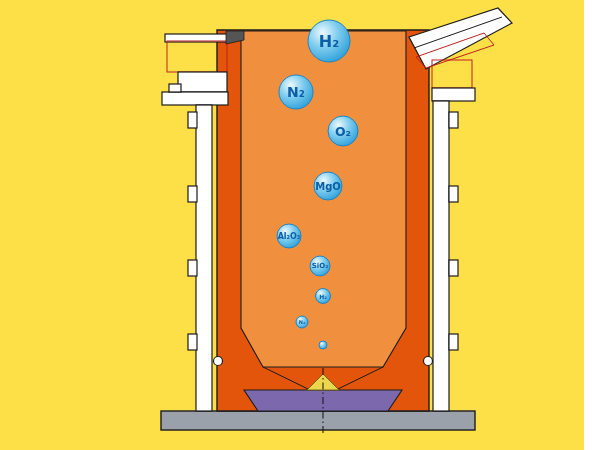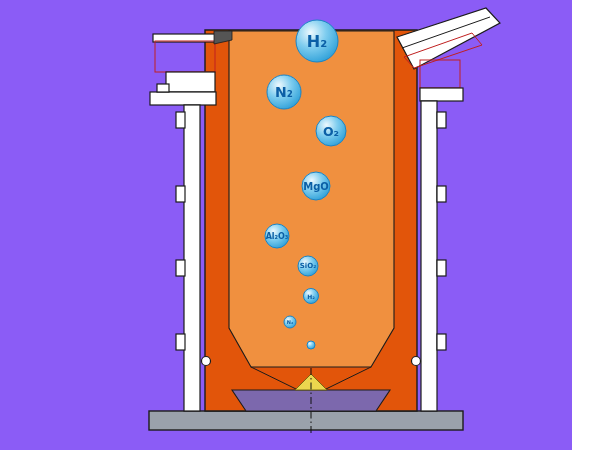--- a/index.html
+++ b/index.html
@@ -1,17 +1,17 @@
 <!DOCTYPE html>
 <html style="--vessel-outer: #e2550a; --vessel-inner: #f0903f; --melt-purple: #7c68ad; --nozzle-yellow: #ecd64e; --base-gray: #9aa1ab; --hatch-red: #dd2211; --bubble-blue: #2ba0da; --bubble-text: #0b5fa6;"><head>
 <meta charset="utf-8">
 <style>
   html,body{margin:0;padding:0;background:#ffffff;width:600px;height:450px;overflow:hidden;
     font-family:"DejaVu Sans",sans-serif;}
-  .stage{position:relative;width:572px;height:450px;background:#8b5cf6;}
+  .stage{position:relative;width:572px;height:450px;background:#fde047;padding-left:12px;}
   svg{display:block;}
   .shell  {fill:var(--vessel-outer,#e2550a);stroke:#1c1c1c;stroke-width:1.4;}
   .cavity {fill:var(--vessel-inner,#f0903f);stroke:#1c1c1c;stroke-width:1.1;}
   .white  {fill:#ffffff;stroke:#1c1c1c;stroke-width:1.2;}
   .purple {fill:var(--melt-purple,#7c68ad);stroke:#1c1c1c;stroke-width:1.1;}
   .yellow {fill:var(--nozzle-yellow,#ecd64e);stroke:#6e6210;stroke-width:0.9;}
   .base   {fill:var(--base-gray,#9aa1ab);stroke:#1c1c1c;stroke-width:1.4;}
   .bubble {fill:url(#bubbleGrad);stroke:#1b84c6;stroke-width:1;}
   .bubble-label{fill:var(--bubble-text,#0b5fa6);font-weight:bold;text-anchor:middle;
     font-family:"DejaVu Sans",sans-serif;}

